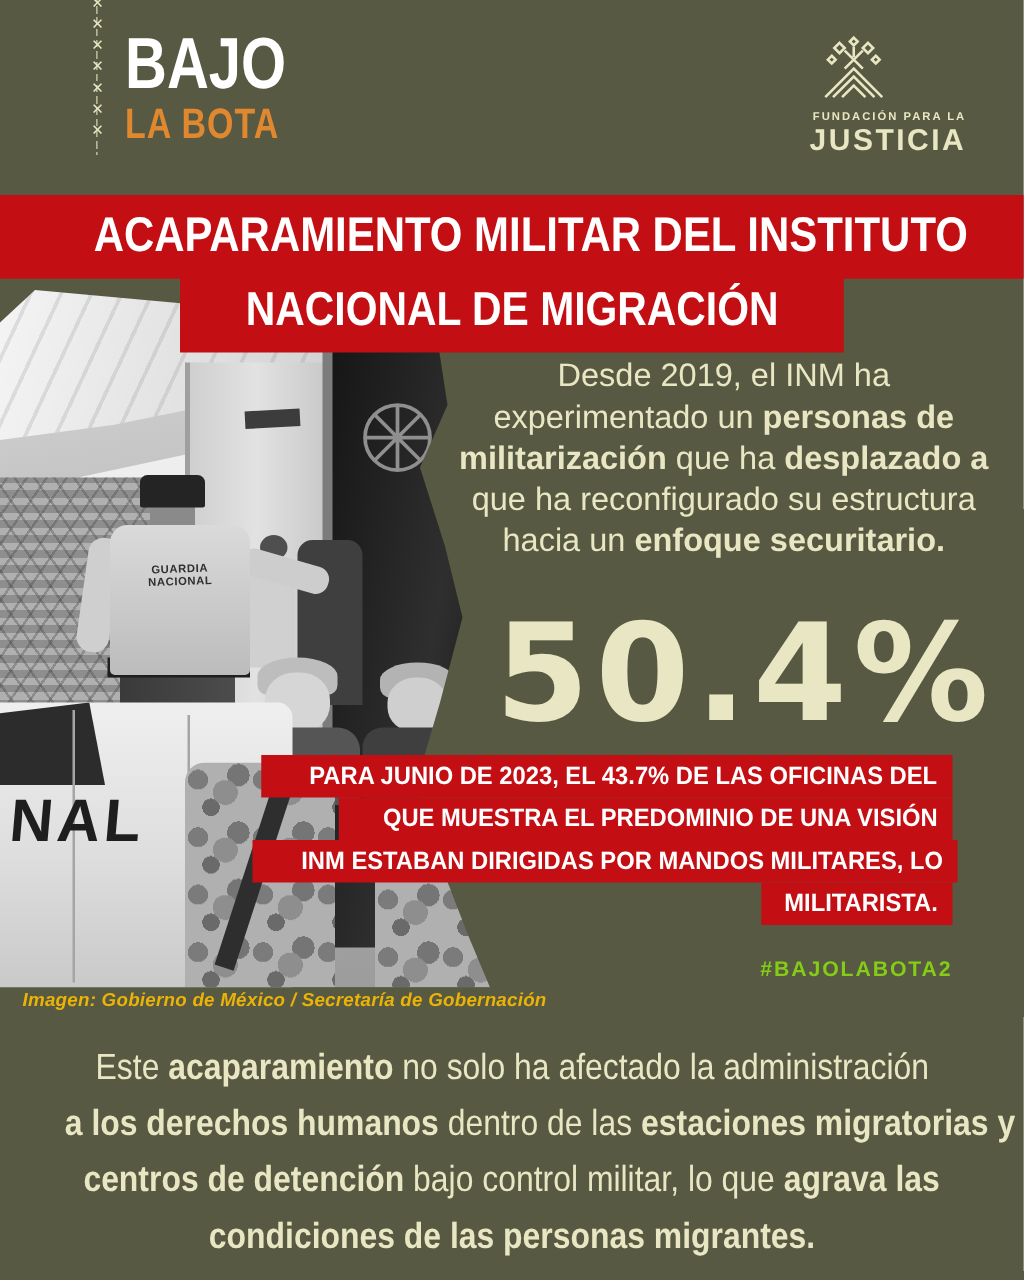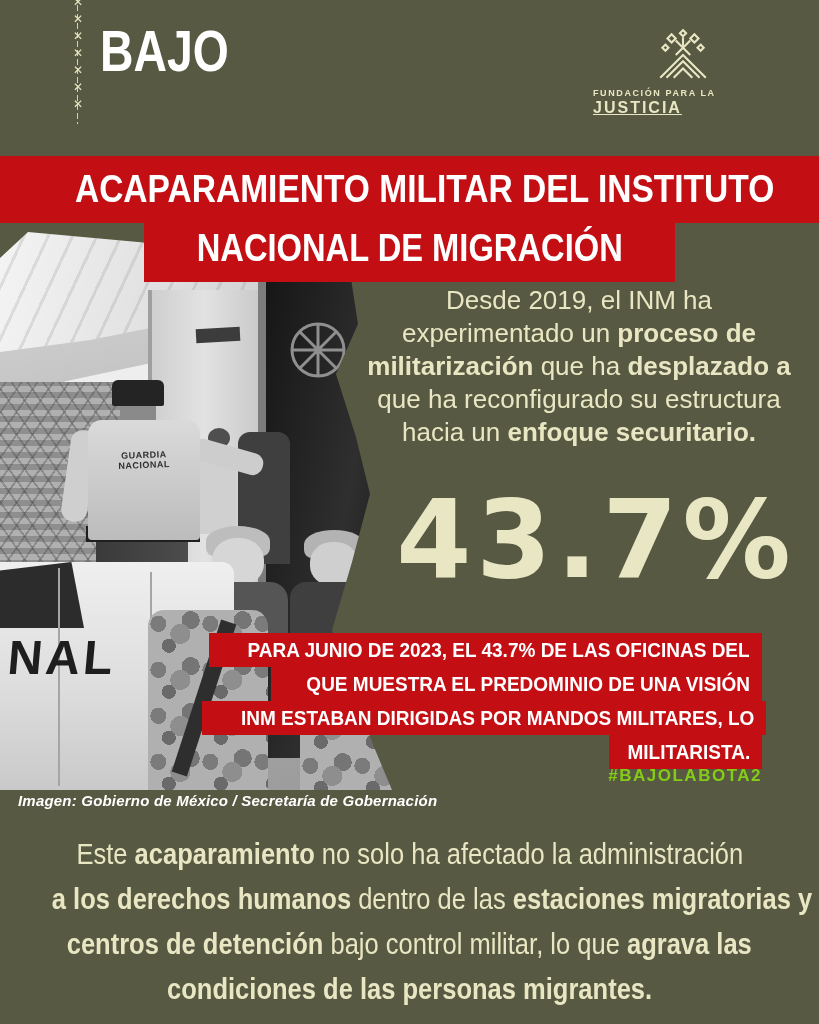--- a/index.html
+++ b/index.html
@@ -16,24 +16,24 @@
   .stitch .xs{position:relative; display:flex; flex-direction:column; gap:5px; align-items:center;
     font-size:12px; line-height:12px; color:#e9e7c3;}
   
   .brand{position:absolute; left:100px; top:22px; line-height:1;}
   .brand .l1{display:inline-block; font-weight:800; font-size:58px; letter-spacing:0;
     color:#ffffff; transform:scaleX(.8); transform-origin:left top;}
   .brand .l2{display:block; margin-top:2px;}
   .brand .l2 span{display:inline-block; font-weight:800; font-size:34px; color:#e0882f;
     transform:scaleX(.8); transform-origin:left top; letter-spacing:1px;}
   
-  .org{position:absolute; right:46px; top:28px; width:180px; text-align:left;}
+  .org{position:absolute; right:46px; top:28px; width:180px; text-align:right;}
   .org svg{display:block; margin:0 auto;}
   .org .small{font-size:9px; letter-spacing:1.6px; font-weight:bold; margin-top:4px; white-space:nowrap;}
-  .org .big{font-size:16px; letter-spacing:2px; font-weight:bold; margin-top:1px;text-decoration:underline;}
+  .org .big{font-size:24px; letter-spacing:2px; font-weight:bold; margin-top:1px;}
   
   .title{position:absolute; left:0; top:156px; width:100%; text-align:center; z-index:5;}
   .title .bar{display:inline-block; background:#c30f14; color:#ffffff; font-weight:800;
     padding:13px 18px; line-height:1.05; white-space:nowrap;}
   .title .bar .t{display:inline-block; transform:scaleX(.86); transform-origin:center; font-size:39px;}
   .title .row2{margin-top:-7px;}
   .title .row2 .bar .t{font-size:38px;}
   
   .photo{position:absolute; left:0; top:232px; width:400px; height:558px; z-index:1;
     clip-path:polygon(0 26px,28px 0,160px 12px,308px 2px,316px 34px,350px 40px,358px 92px,
@@ -101,30 +101,30 @@
   .camo2{left:300px; top:428px; width:104px; height:130px; border-radius:14px 14px 0 0;}
   
   .intro{position:absolute; left:348px; top:284px; width:462px; text-align:center; z-index:4;
     font-size:26px; line-height:33px; color:#e9e7c3;}
   .intro .line{white-space:nowrap;}
   
   .stat-number{position:absolute; left:382px; top:486px; width:428px; z-index:4;
     font-family:"DejaVu Sans", sans-serif; font-weight:800; font-size:108px; line-height:1;
     letter-spacing:5px; text-align:center; color:#e9e7c3; white-space:nowrap;
     text-shadow:1px 1px 0 rgba(87,89,66,.35);}
-  .statbox{position:absolute; right:57px; top:633px; width:560px; text-align:right; z-index:6;}
+  .statbox{position:absolute; right:57px; top:604px; width:560px; text-align:right; z-index:6;}
   .statbox .line{line-height:0;}
   .statbox .line .chip{display:inline-block; background:#c30f14; color:#ffffff; font-weight:bold;
     font-size:20px; line-height:24px; padding:5px 12px; white-space:nowrap;}
   .statbox .line .chip .t{display:inline-block; transform:scaleX(.95); transform-origin:right center;}
   
   .hashtag{position:absolute; right:57px; top:766px; font-size:17px; font-weight:bold;
     letter-spacing:1.5px; color:#84cc16; z-index:6;}
   .credit{position:absolute; left:18px; top:792px; font-size:15px; font-style:italic; font-weight:bold;
-    color:#ffffff; z-index:6; letter-spacing:.2px;text-align:center;}
+    color:#eab308; z-index:6; letter-spacing:.2px;text-align:center;}
   
   .outro{position:absolute; left:0; top:832px; width:819px; text-align:center; z-index:4;
     font-size:29px; line-height:45px; color:#e9e7c3;}
   .outro .line{white-space:nowrap;}
   .outro .line .cond{display:inline-block; transform:scaleX(.88); transform-origin:center;}
   strong{font-weight:bold;}
 </style>
 </head>
 <body>
 
@@ -137,20 +137,21 @@
         <span>✕</span>
         <span>✕</span>
         <span>✕</span>
         <span>✕</span>
         <span>✕</span>
     </div>
   </div>
 
   <div class="brand">
     <span class="l1">BAJO</span>
+    <span class="l2"><span>LA BOTA</span></span>
   </div>
 
   <div class="org">
     <svg width="58" height="56" viewBox="0 0 56 54">
       <g fill="none" stroke="#e9e7c3" stroke-width="2">
         <path d="M17 6 L21 10 L17 14 L13 10 Z"></path>
         <path d="M39 6 L43 10 L39 14 L35 10 Z"></path>
         <path d="M11 16 L14 19 L11 22 L8 19 Z"></path>
         <path d="M45 16 L48 19 L45 22 L42 19 Z"></path>
         <path d="M28 2 L31 5 L28 8 L25 5 Z"></path>
@@ -209,27 +210,27 @@
     <div class="seam2"></div>
     <div class="truck-handle"></div>
     <div class="truck-txt">NAL</div>
     <div class="camo"></div>
     <div class="camo-strap"></div>
     <div class="camo2"></div>
   </div>
 
   <div class="intro">
     <div class="line"><span>Desde 2019, el INM ha</span></div>
-    <div class="line"><span>experimentado un </span><strong>proceso de</strong></div>
+    <div class="line"><span>experimentado un </span><strong>personas de</strong></div>
     <div class="line"><strong>militarización</strong><span> que ha </span><strong>desplazado a</strong></div>
     <div class="line"><span>que ha reconfigurado su estructura</span></div>
     <div class="line"><span>hacia un </span><strong>enfoque securitario.</strong></div>
   </div>
 
-  <div class="stat-number">43.7%</div>
+  <div class="stat-number">50.4%</div>
 
   <div class="statbox">
     <div class="line"><span class="chip"><span class="t">PARA JUNIO DE 2023, EL 43.7% DE LAS OFICINAS DEL</span></span></div>
     <div class="line"><span class="chip"><span class="t">QUE MUESTRA EL PREDOMINIO DE UNA VISIÓN</span></span></div>
     <div class="line"><span class="chip"><span class="t">INM ESTABAN DIRIGIDAS POR MANDOS MILITARES, LO</span></span></div>
     <div class="line"><span class="chip"><span class="t">MILITARISTA.</span></span></div>
   </div>
 
   <div class="hashtag">#BAJOLABOTA2</div>
 

